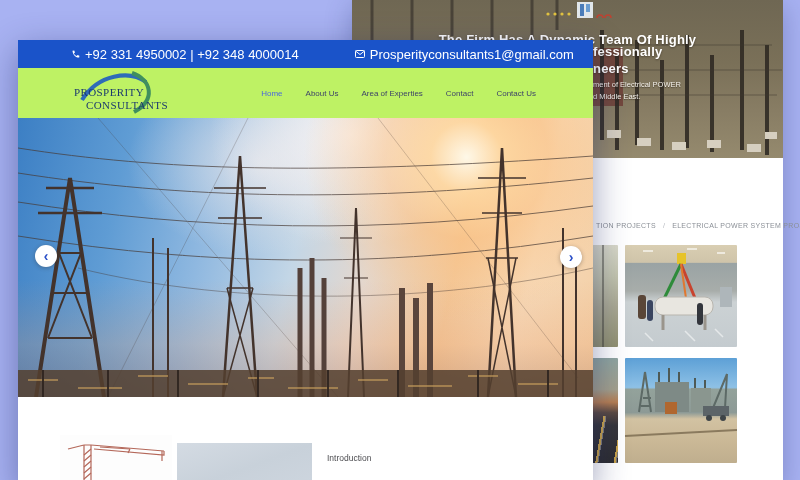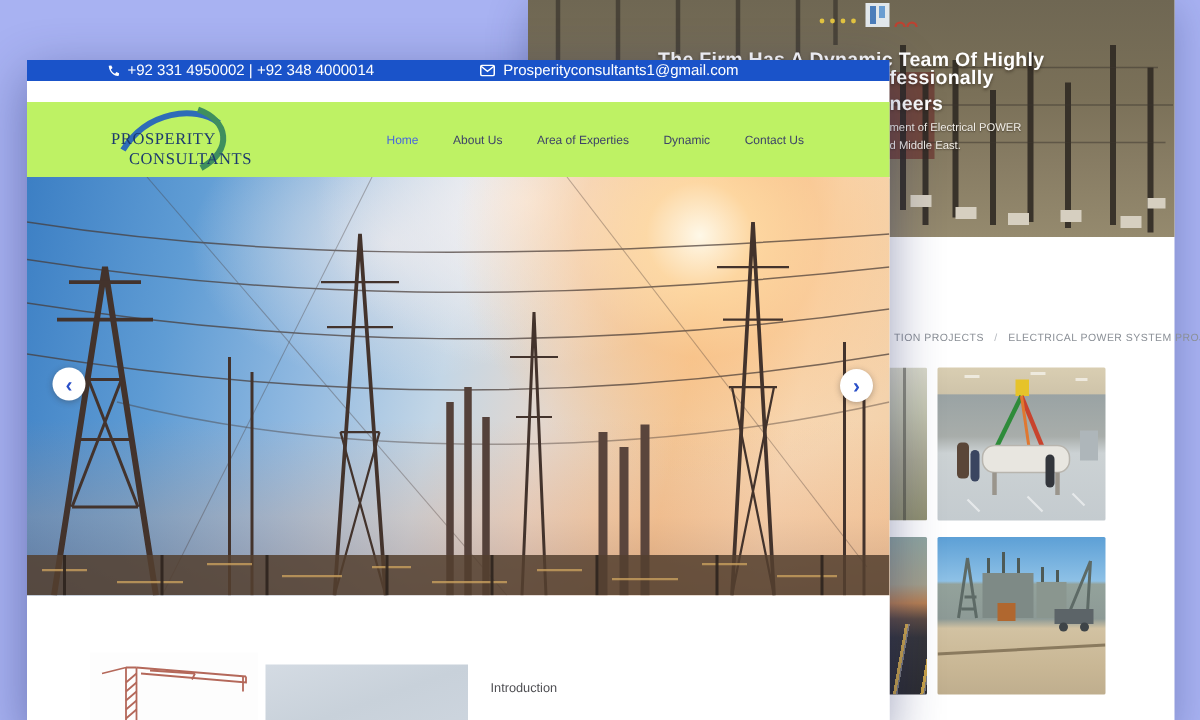--- a/index.html
+++ b/index.html
@@ -39,22 +39,22 @@
     background:linear-gradient(180deg,#d9ceb2 0%,#cfc4aa 17%,#9aa3a4 18%,#a8adaa 45%,#ccd2d4 56%,#c4cbcf 100%);}
   .t3{left:153px;top:358px;width:113px;height:105px;
     background:linear-gradient(180deg,#8fa5a0 0%,#a3a08c 30%,#b77f52 42%,#5b4a42 52%,#35353a 64%,#2c2c30 100%);}
   .t3::after{content:"";position:absolute;left:0;top:55%;width:100%;height:45%;
     background:repeating-linear-gradient(100deg, rgba(250,200,80,0) 0 7px, rgba(250,200,80,.75) 7px 9px, rgba(255,255,255,.35) 9px 10px, rgba(250,200,80,0) 10px 18px);}
   .t4{left:273px;top:358px;width:112px;height:105px;
     background:linear-gradient(180deg,#5da0d6 0%,#8ec1e6 28%,#93a29b 30%,#8d9a96 52%,#d2c2a2 58%,#c9b795 82%,#bfae8e 100%);}
 
   
   .fg-window{left:18px;top:40px;width:575px;height:445px;box-shadow:0 10px 35px rgba(30,40,100,.45);border-radius:2px;}
-  .fg-topbar{position:absolute;left:0;top:0;width:575px;height:14px;background:#1a53c9;
-    display:flex;align-items:center;color:#fff;font-size:10px;gap:15px;}
+  .fg-topbar{position:absolute;left:0;top:0;width:575px;height:28px;background:#1a53c9;
+    display:flex;align-items:center;color:#fff;font-size:13px;}
   .fg-topbar .grp{display:flex;align-items:center;gap:5px;}
   .fg-topbar .grp.phone{margin-left:53px;}
   .fg-topbar .grp.mail{margin-left:56px;}
   .fg-header{position:absolute;left:0;top:28px;width:575px;height:50px;background:#bef264;
     border-bottom:1px solid #eef0f4;}
   .logo{position:absolute;left:48px;top:2px;}
   .nav{position:absolute;right:57px;top:0;height:50px;display:flex;align-items:center;gap:23px;
     font-size:8px;color:#3e4468;}
   .nav .item{cursor:pointer;white-space:nowrap;}
   .nav .item.active{color:#4a68dc;}
@@ -201,21 +201,21 @@
         <path d="M16,30 C32,4 64,0 80,12" stroke="#2e6cb8" stroke-width="4" fill="none"></path>
         <path d="M66,3 C86,10 90,30 68,42" stroke="#3f8f5e" stroke-width="4" fill="none"></path>
         <text x="8" y="26" font-family="Liberation Serif, serif" font-size="11" letter-spacing="0.4" fill="#1c3a6e">PROSPERITY</text>
         <text x="20" y="39" font-family="Liberation Serif, serif" font-size="11" letter-spacing="0.4" fill="#1c3a6e">CONSULTANTS</text>
       </svg>
     </div>
     <nav class="nav">
       <span class="item active">Home</span>
       <span class="item">About Us</span>
       <span class="item">Area of Experties</span>
-      <span class="item">Dynamic</span>
+      <span class="item">Contact</span>
       <span class="item">Contact Us</span>
     </nav>
   </div>
 
   <div class="fg-hero">
     <svg width="575" height="279" viewBox="0 0 575 279" preserveAspectRatio="none">
 
       <g stroke="#473a35" fill="none" stroke-width="1" opacity="0.7">
         <path d="M0,30 C140,52 300,58 575,38"></path>
         <path d="M0,55 C160,80 340,86 575,60"></path>

